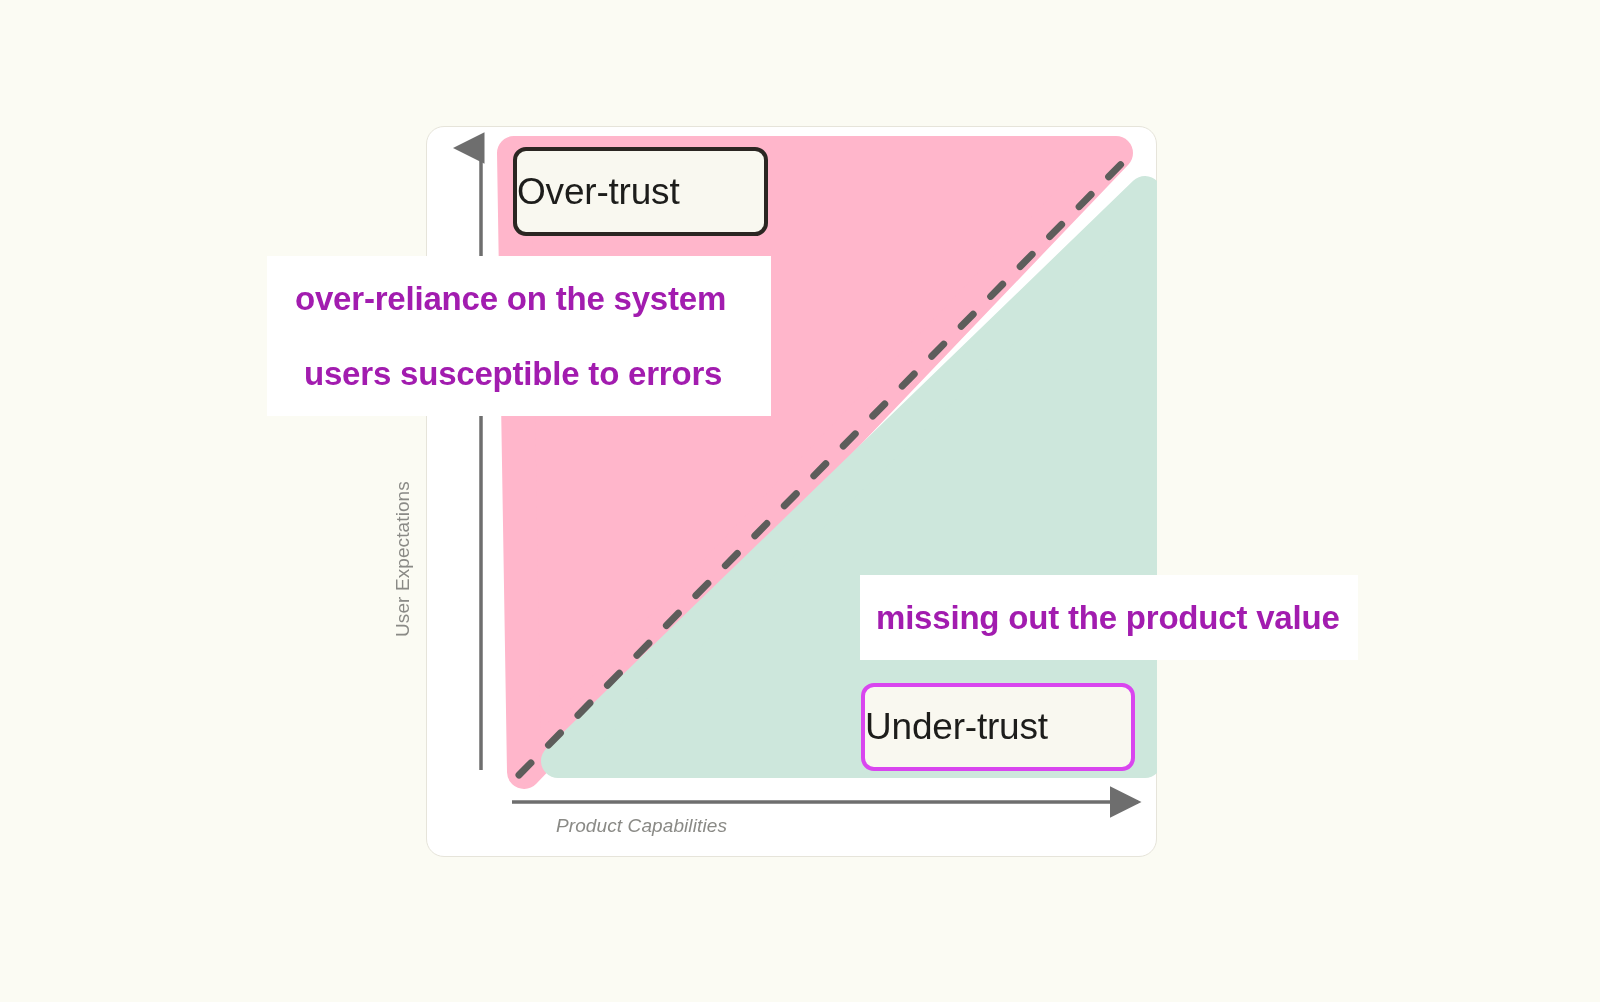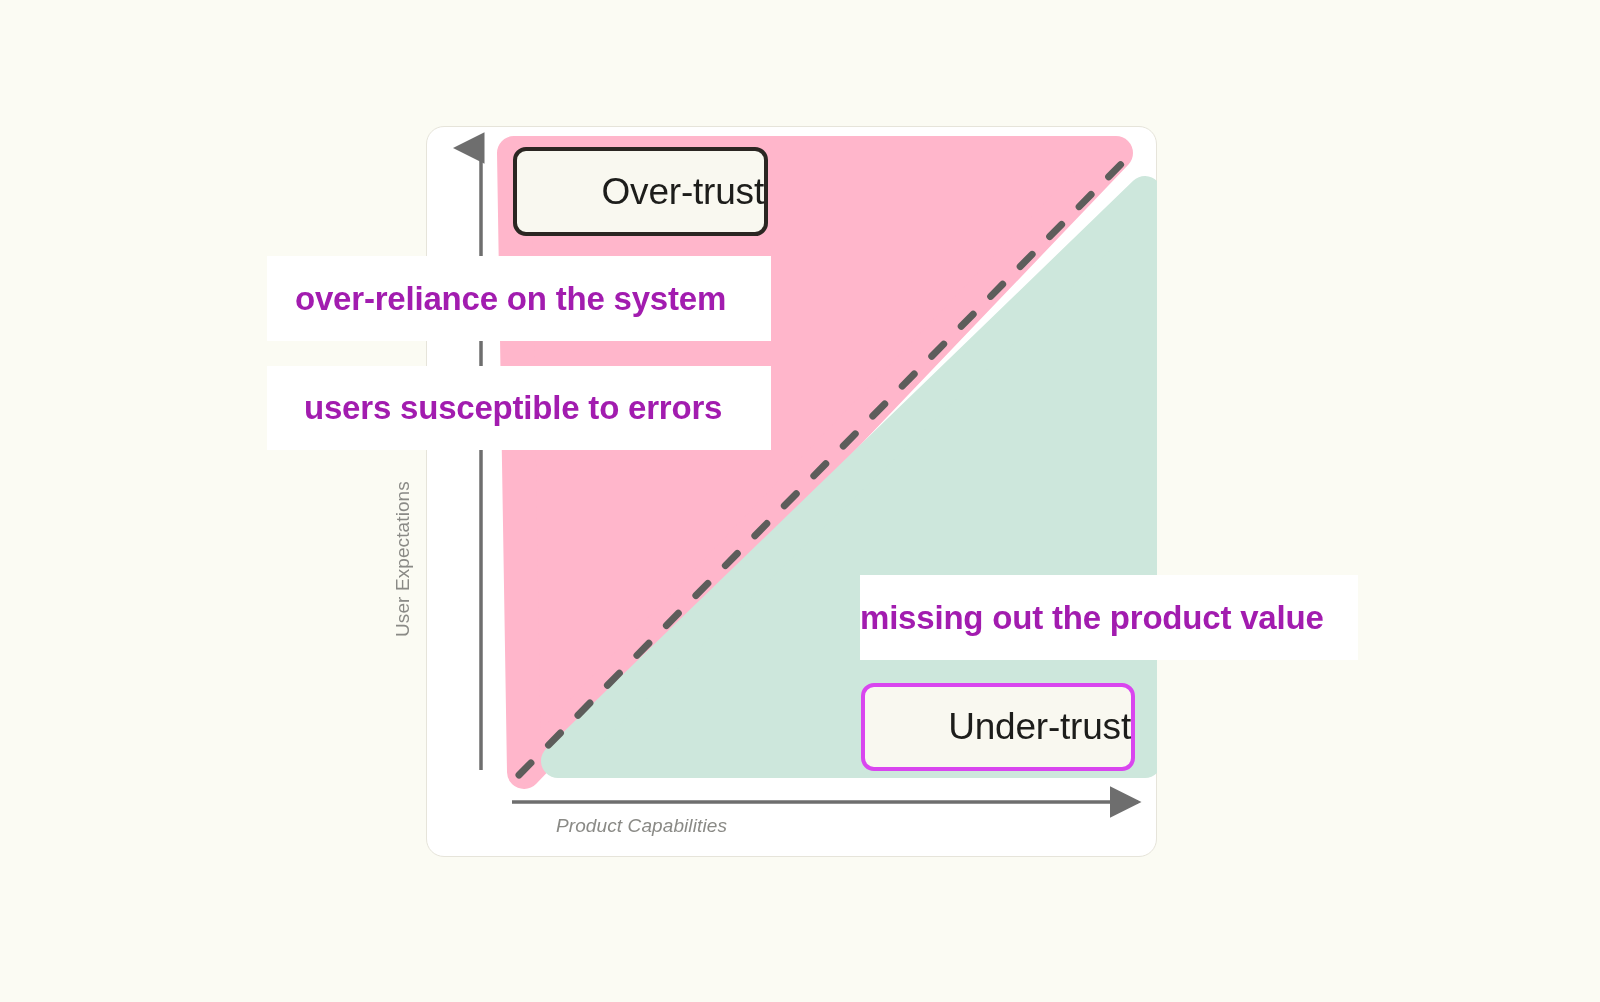--- a/index.html
+++ b/index.html
@@ -77,21 +77,21 @@
     transform-origin: left top;
   }
 
   
   .zone-badge {
     position: absolute;
     background: #f9f8f0;
     border-radius: 13px;
     display: flex;
     align-items: center;
-    justify-content: flex-end;
+    justify-content: flex-start;
     box-sizing: border-box;
     color: #1d1d1b;
     font-size: 37px;
     letter-spacing: -.2px;
   }
   #over-trust-badge {
     left: 513px;
     top: 147px;
     width: 255px;
     height: 89px;
@@ -119,31 +119,31 @@
   }
   #callout-over-reliance {
     left: 267px;
     top: 256px;
     width: 504px;
     height: 85px;
     padding-left: 28px;
   }
   #callout-susceptible {
     left: 267px;
-    top: 366px;
+    top: 332px;
     width: 504px;
     height: 84px;
     padding-left: 37px;
   }
   #callout-missing-value {
     left: 860px;
     top: 575px;
     width: 498px;
     height: 85px;
-    padding-left: 0;
+    padding-left: 16px;
   }
 </style>
 </head>
 <body>
 
 <div id="stage">
 
   <div class="card"></div>
 
   <div class="plot">

